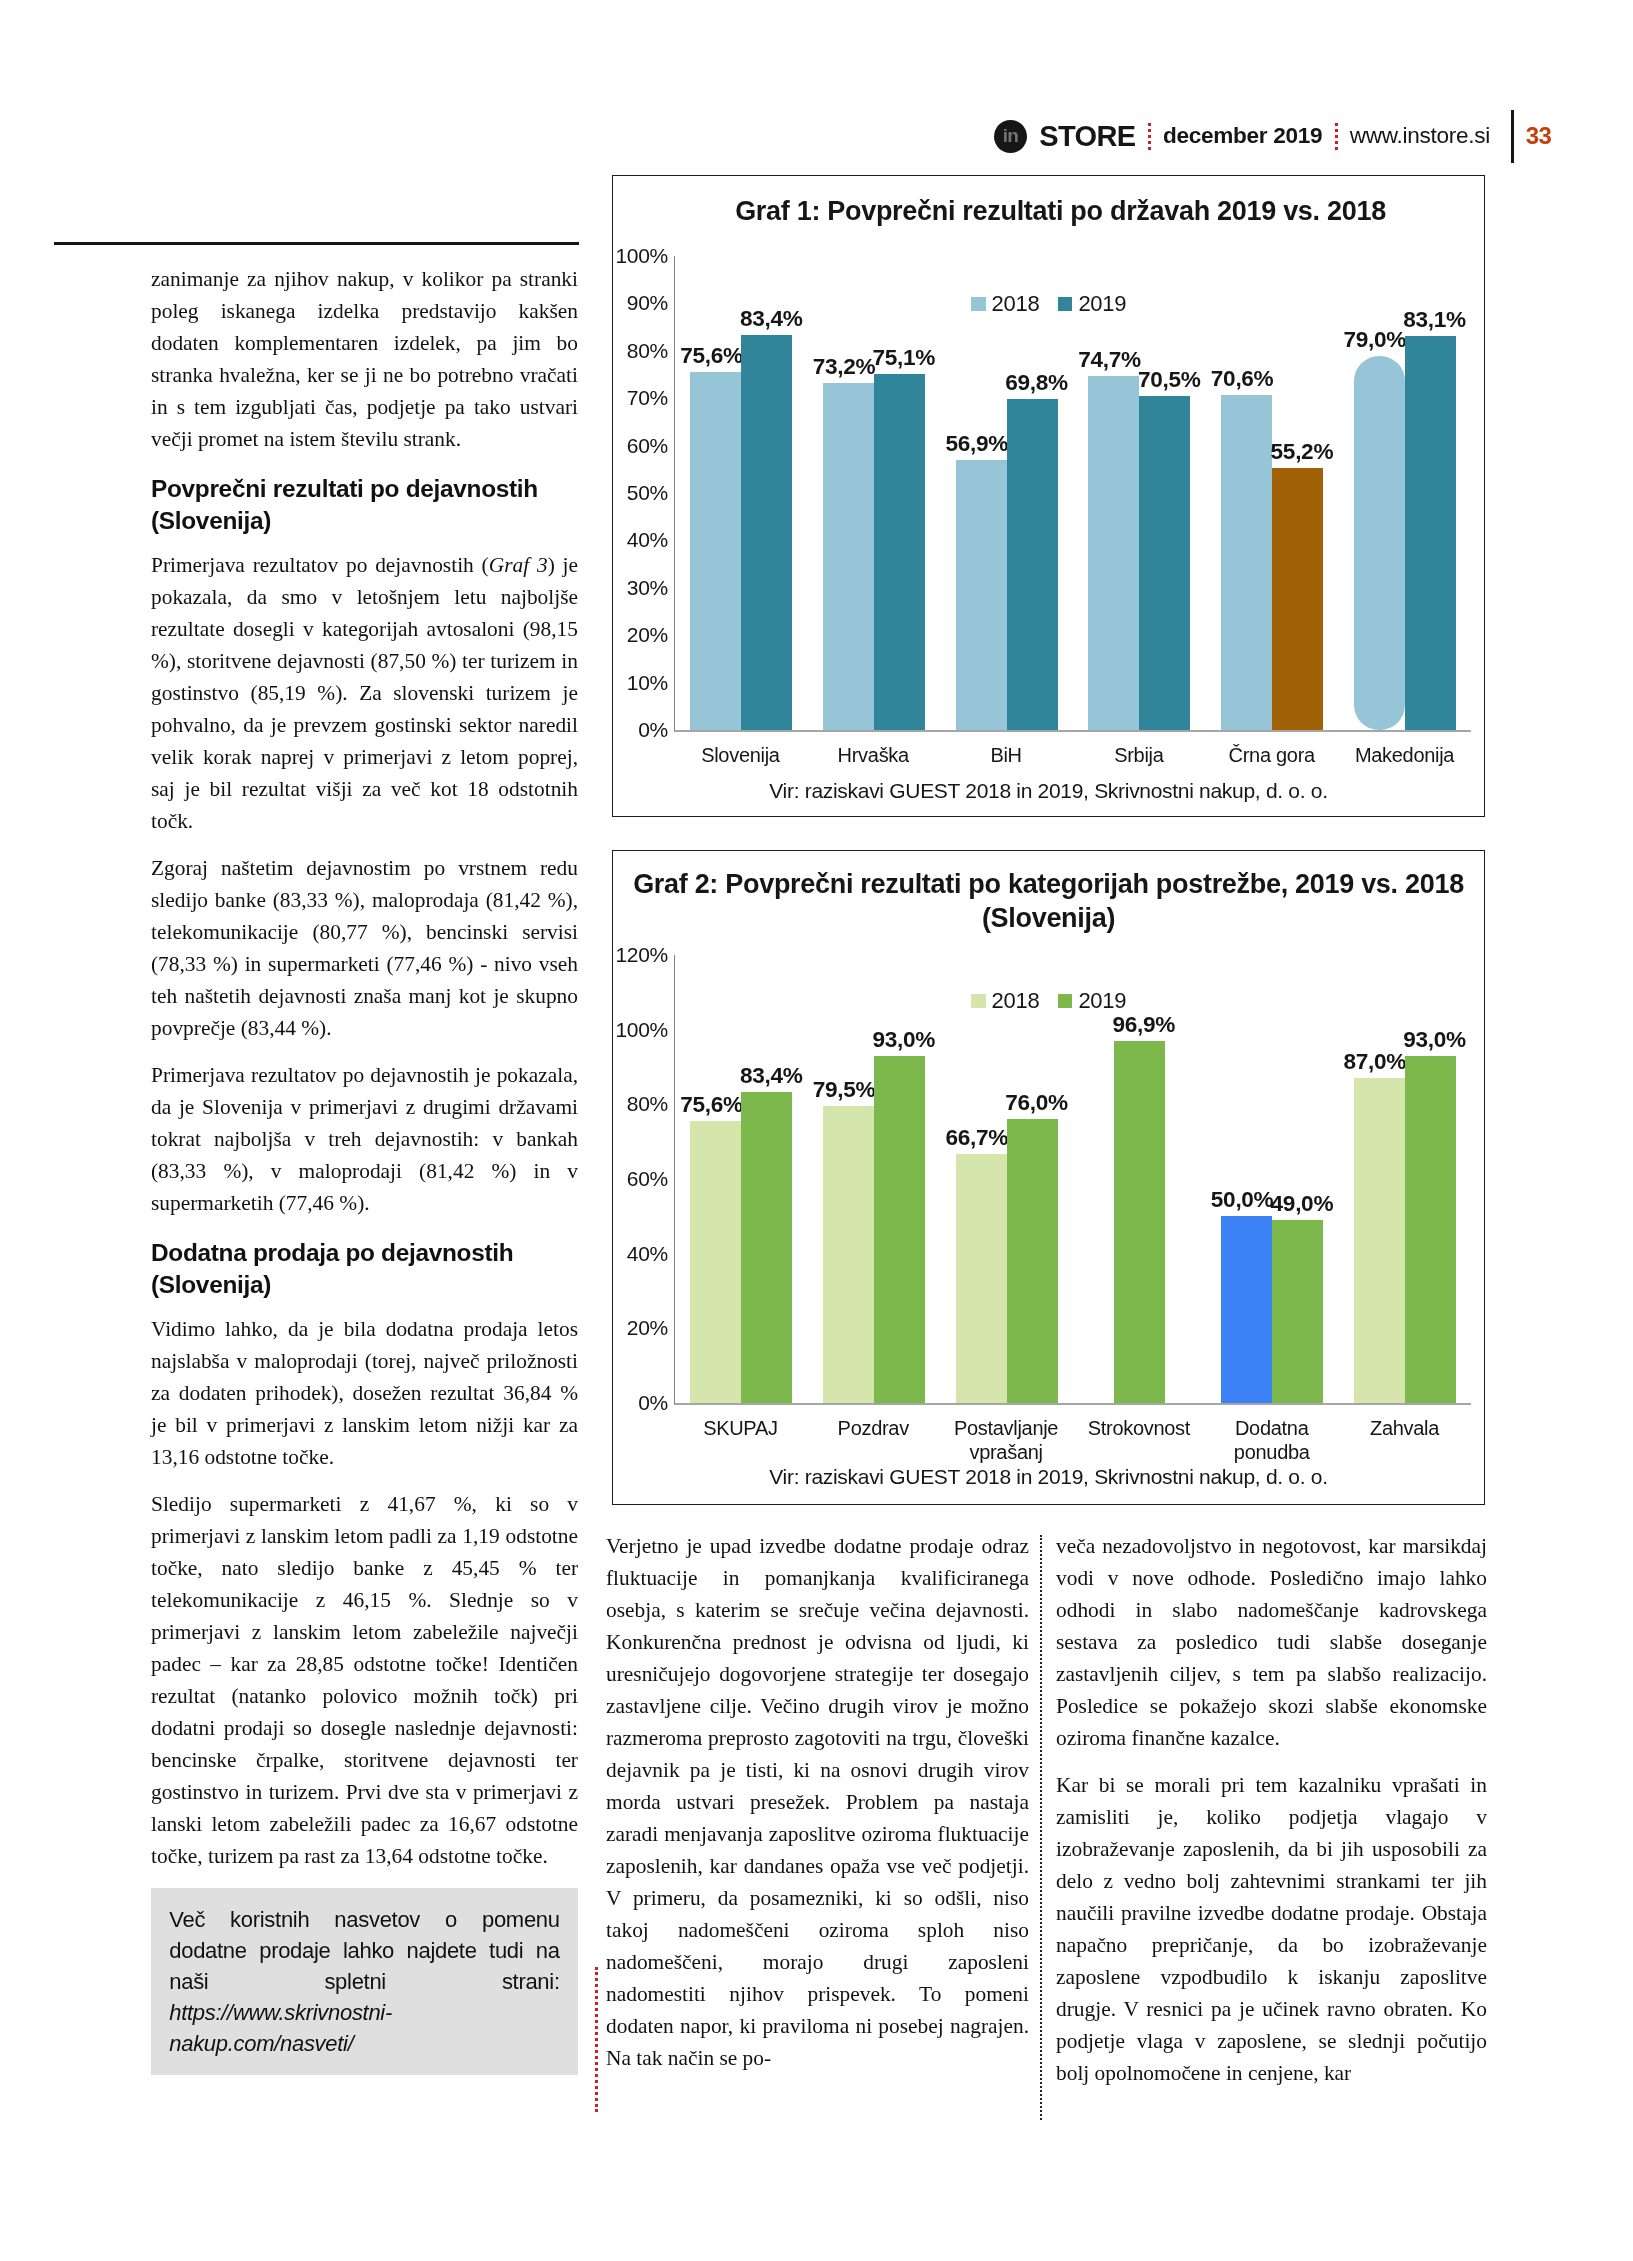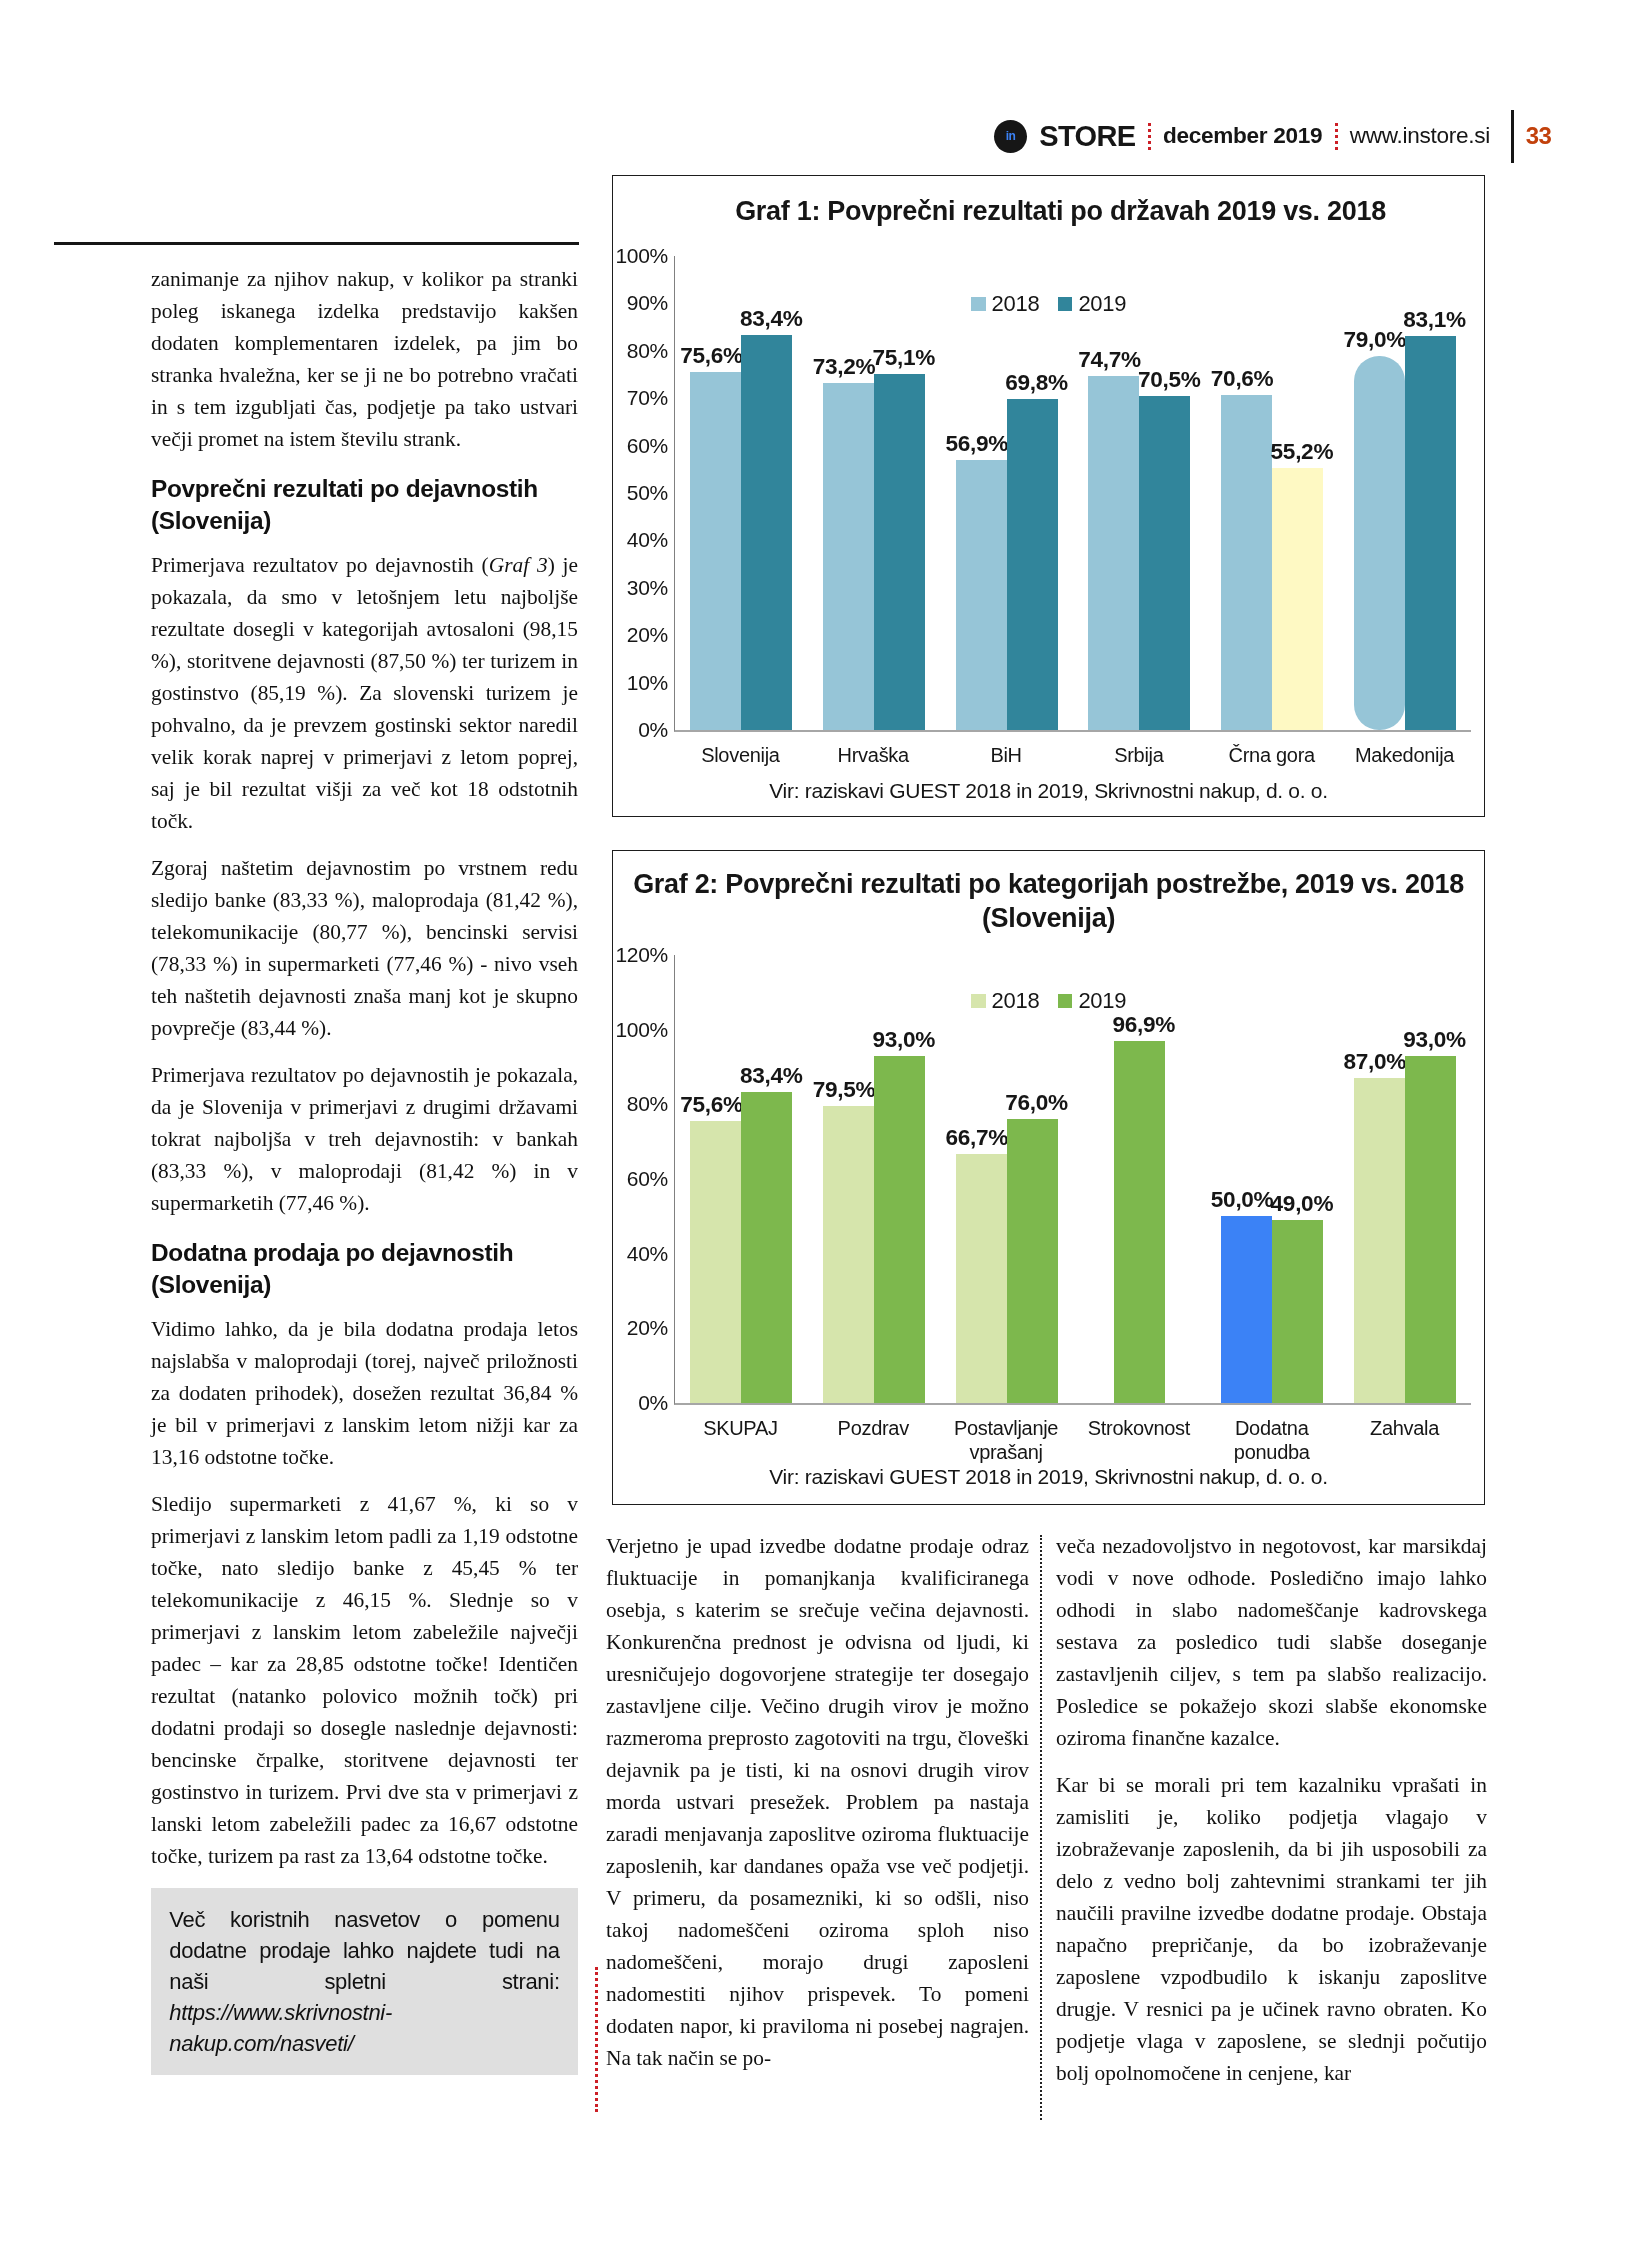--- a/index.html
+++ b/index.html
@@ -3,23 +3,23 @@
 <meta charset="utf-8">
 <style>
   html,body{margin:0;padding:0;background:#ffffff;}
   *{box-sizing:border-box;}
   .page{position:relative;width:1634px;height:2261px;background:#fff;overflow:hidden;
         font-family:"Liberation Serif",serif;color:#111;}
 
   
   .masthead{position:absolute;left:994px;top:114px;height:44px;display:flex;align-items:center;gap:12.2px;
             font-family:"Liberation Sans",sans-serif;}
-  .logo-circle{width:33px;height:33px;border-radius:50%;background:#161616;color:#3b82f6;
+  .logo-circle{width:33px;height:33px;border-radius:50%;background:#161616;color:#737373;
                display:flex;align-items:center;justify-content:center;
-               font-weight:700;font-size:12px;letter-spacing:-0.6px;}
+               font-weight:700;font-size:19px;letter-spacing:-0.6px;}
   .logo-store{font-weight:700;font-size:29px;letter-spacing:-0.6px;color:#161616;}
   .mast-sep{height:27px;border-left:3.1px dotted #cc1f26;}
   .mast-date{font-weight:700;font-size:22.6px;letter-spacing:-0.3px;color:#161616;}
   .mast-url{font-weight:400;font-size:22.6px;letter-spacing:-0.3px;color:#161616;}
   .mast-bar{height:53px;border-left:3.7px solid #161616;margin-left:8.5px;}
   .mast-page{font-weight:700;font-size:24px;letter-spacing:-0.6px;color:#c2410c;}
 
   .rule-left{position:absolute;left:54px;top:242px;width:525px;height:3.1px;background:#161616;}
 
   
@@ -160,21 +160,21 @@
             <span class="val">74,7%</span>
           </div>
           <div class="bar s1" style="height: 70.5%; background: rgb(49, 133, 155);">
             <span class="val">70,5%</span>
           </div>
         </div>
         <div class="group">
           <div class="bar s0" style="height: 70.6%; background: rgb(150, 197, 215);">
             <span class="val">70,6%</span>
           </div>
-          <div class="bar s1" style="height: 55.2%; background: #fef9c3;">
+          <div class="bar s1" style="height: 55.2%; background: #a16207;">
             <span class="val">55,2%</span>
           </div>
         </div>
         <div class="group">
           <div class="bar s0" style="height: 79%; background: rgb(150, 197, 215); border-radius: 25px;">
             <span class="val">79,0%</span>
           </div>
           <div class="bar s1" style="height: 83.1%; background: rgb(49, 133, 155);">
             <span class="val">83,1%</span>
           </div>

